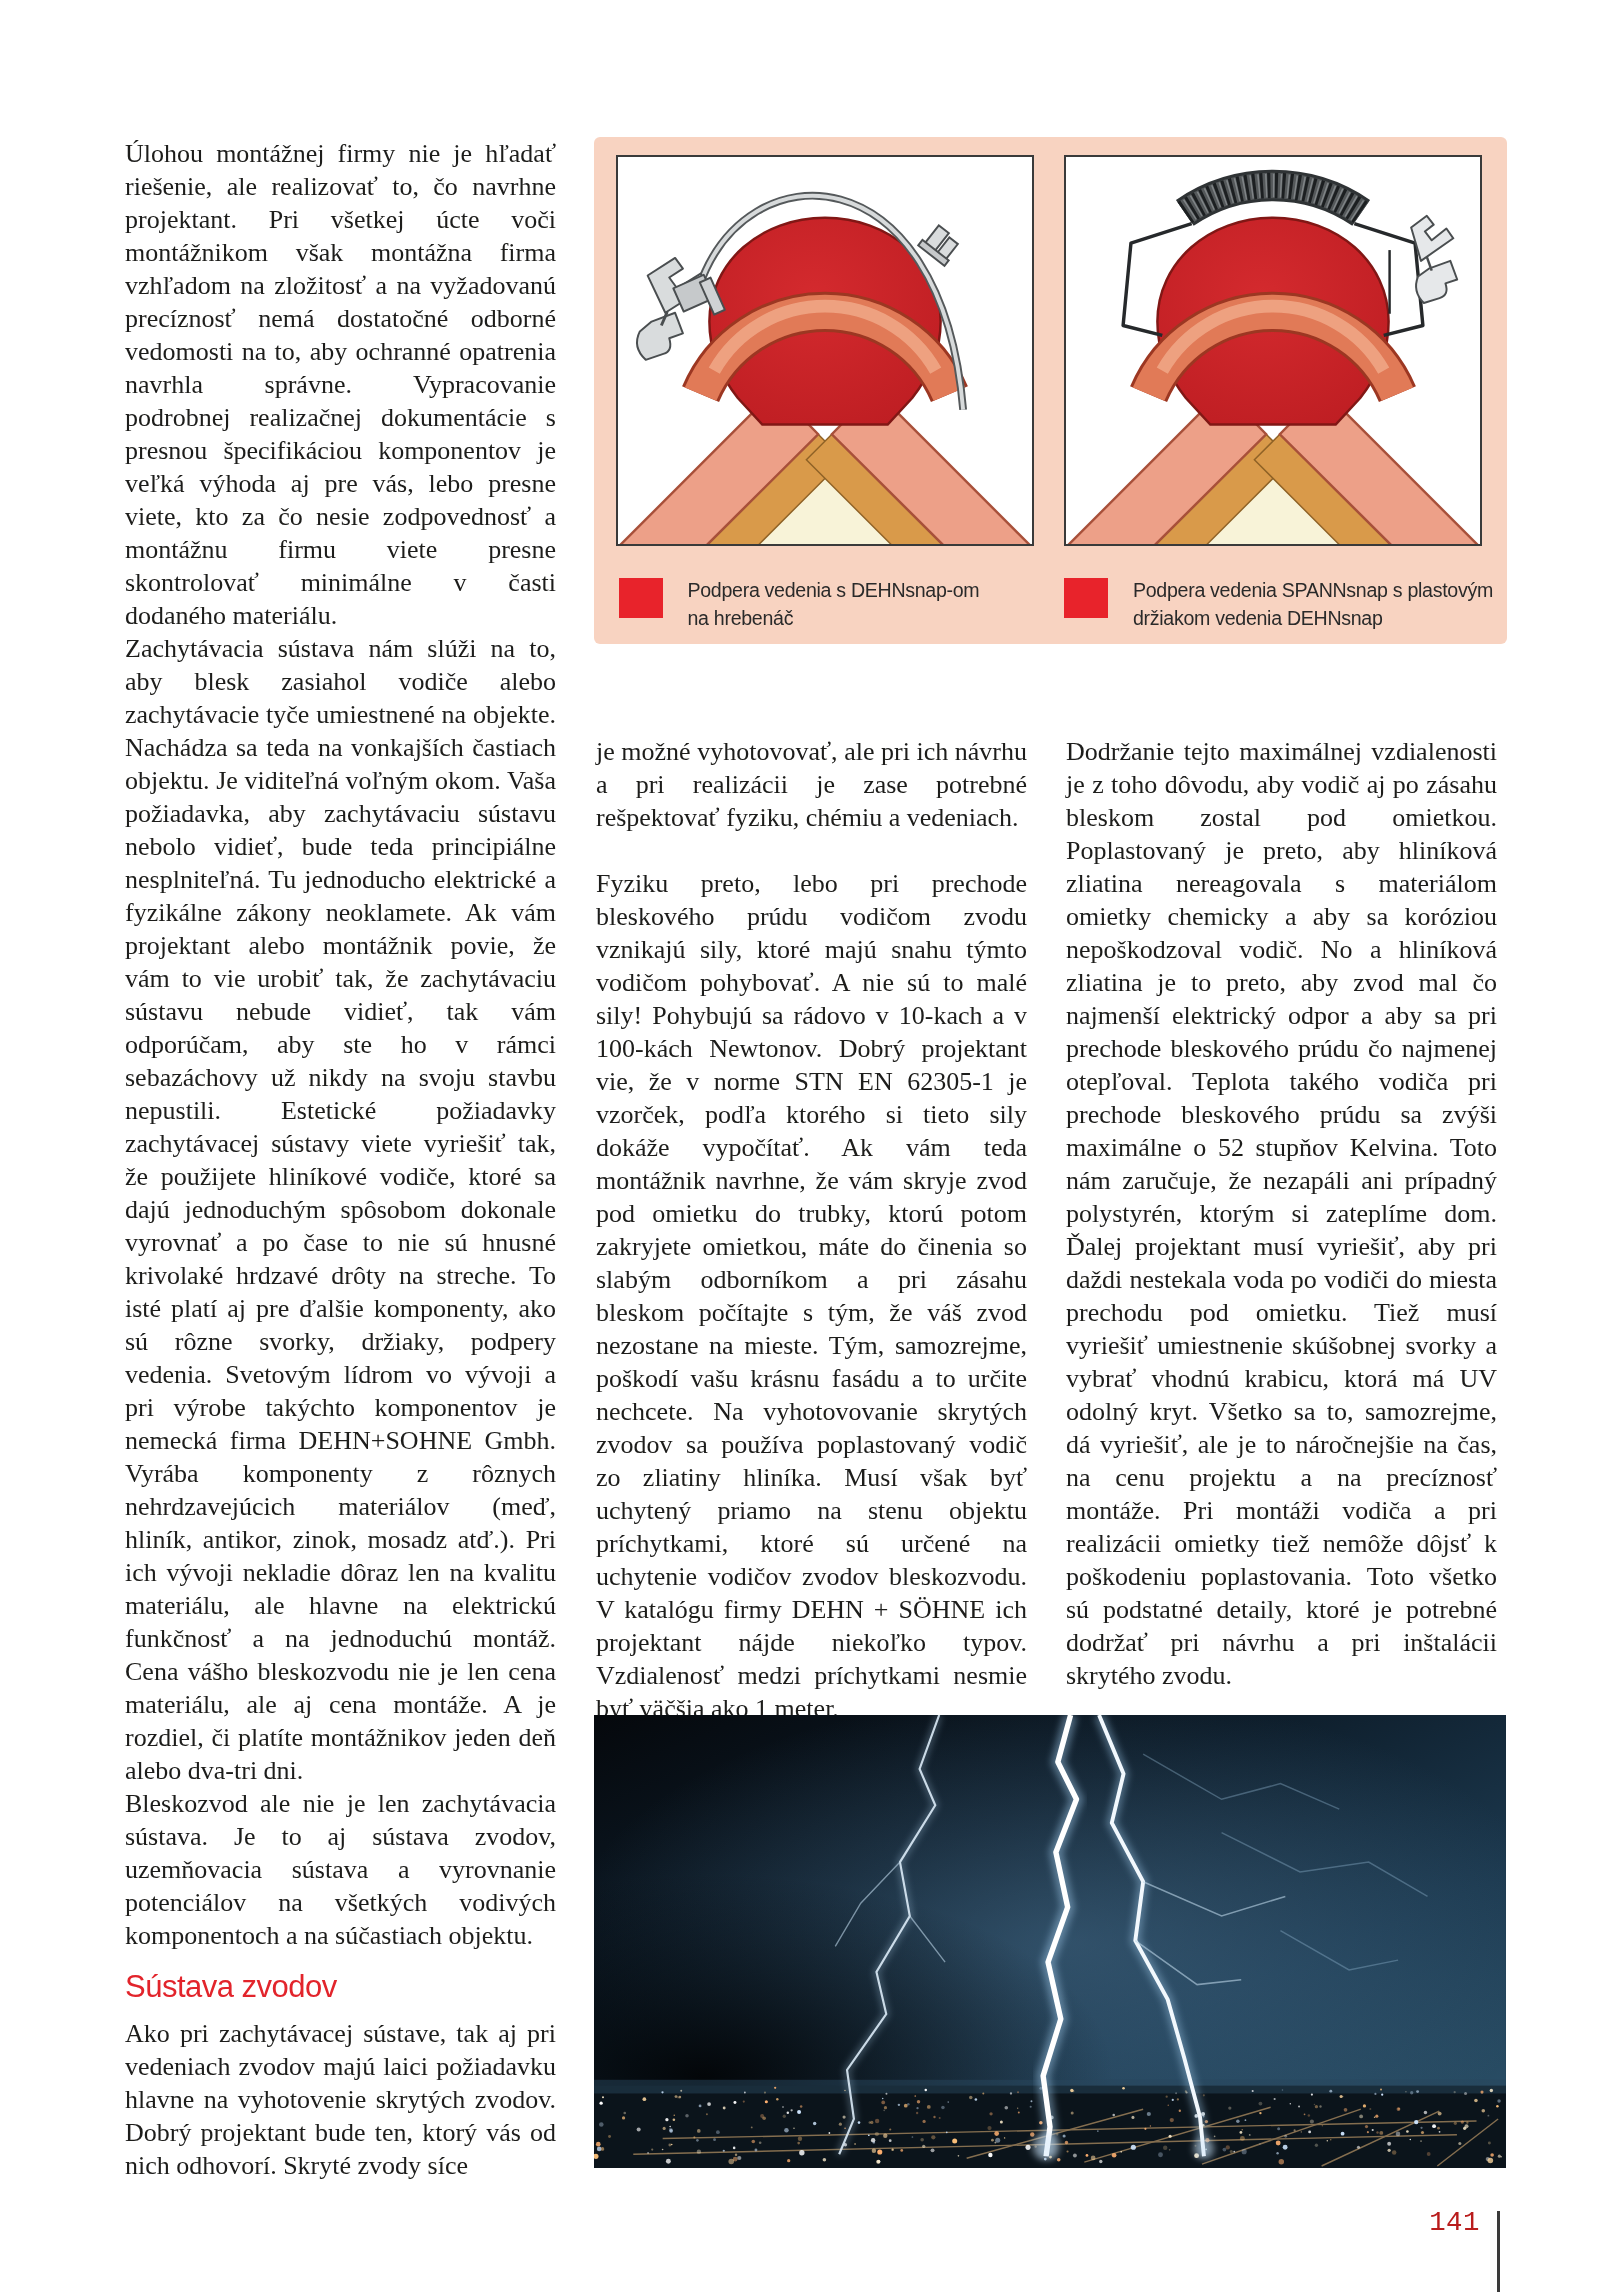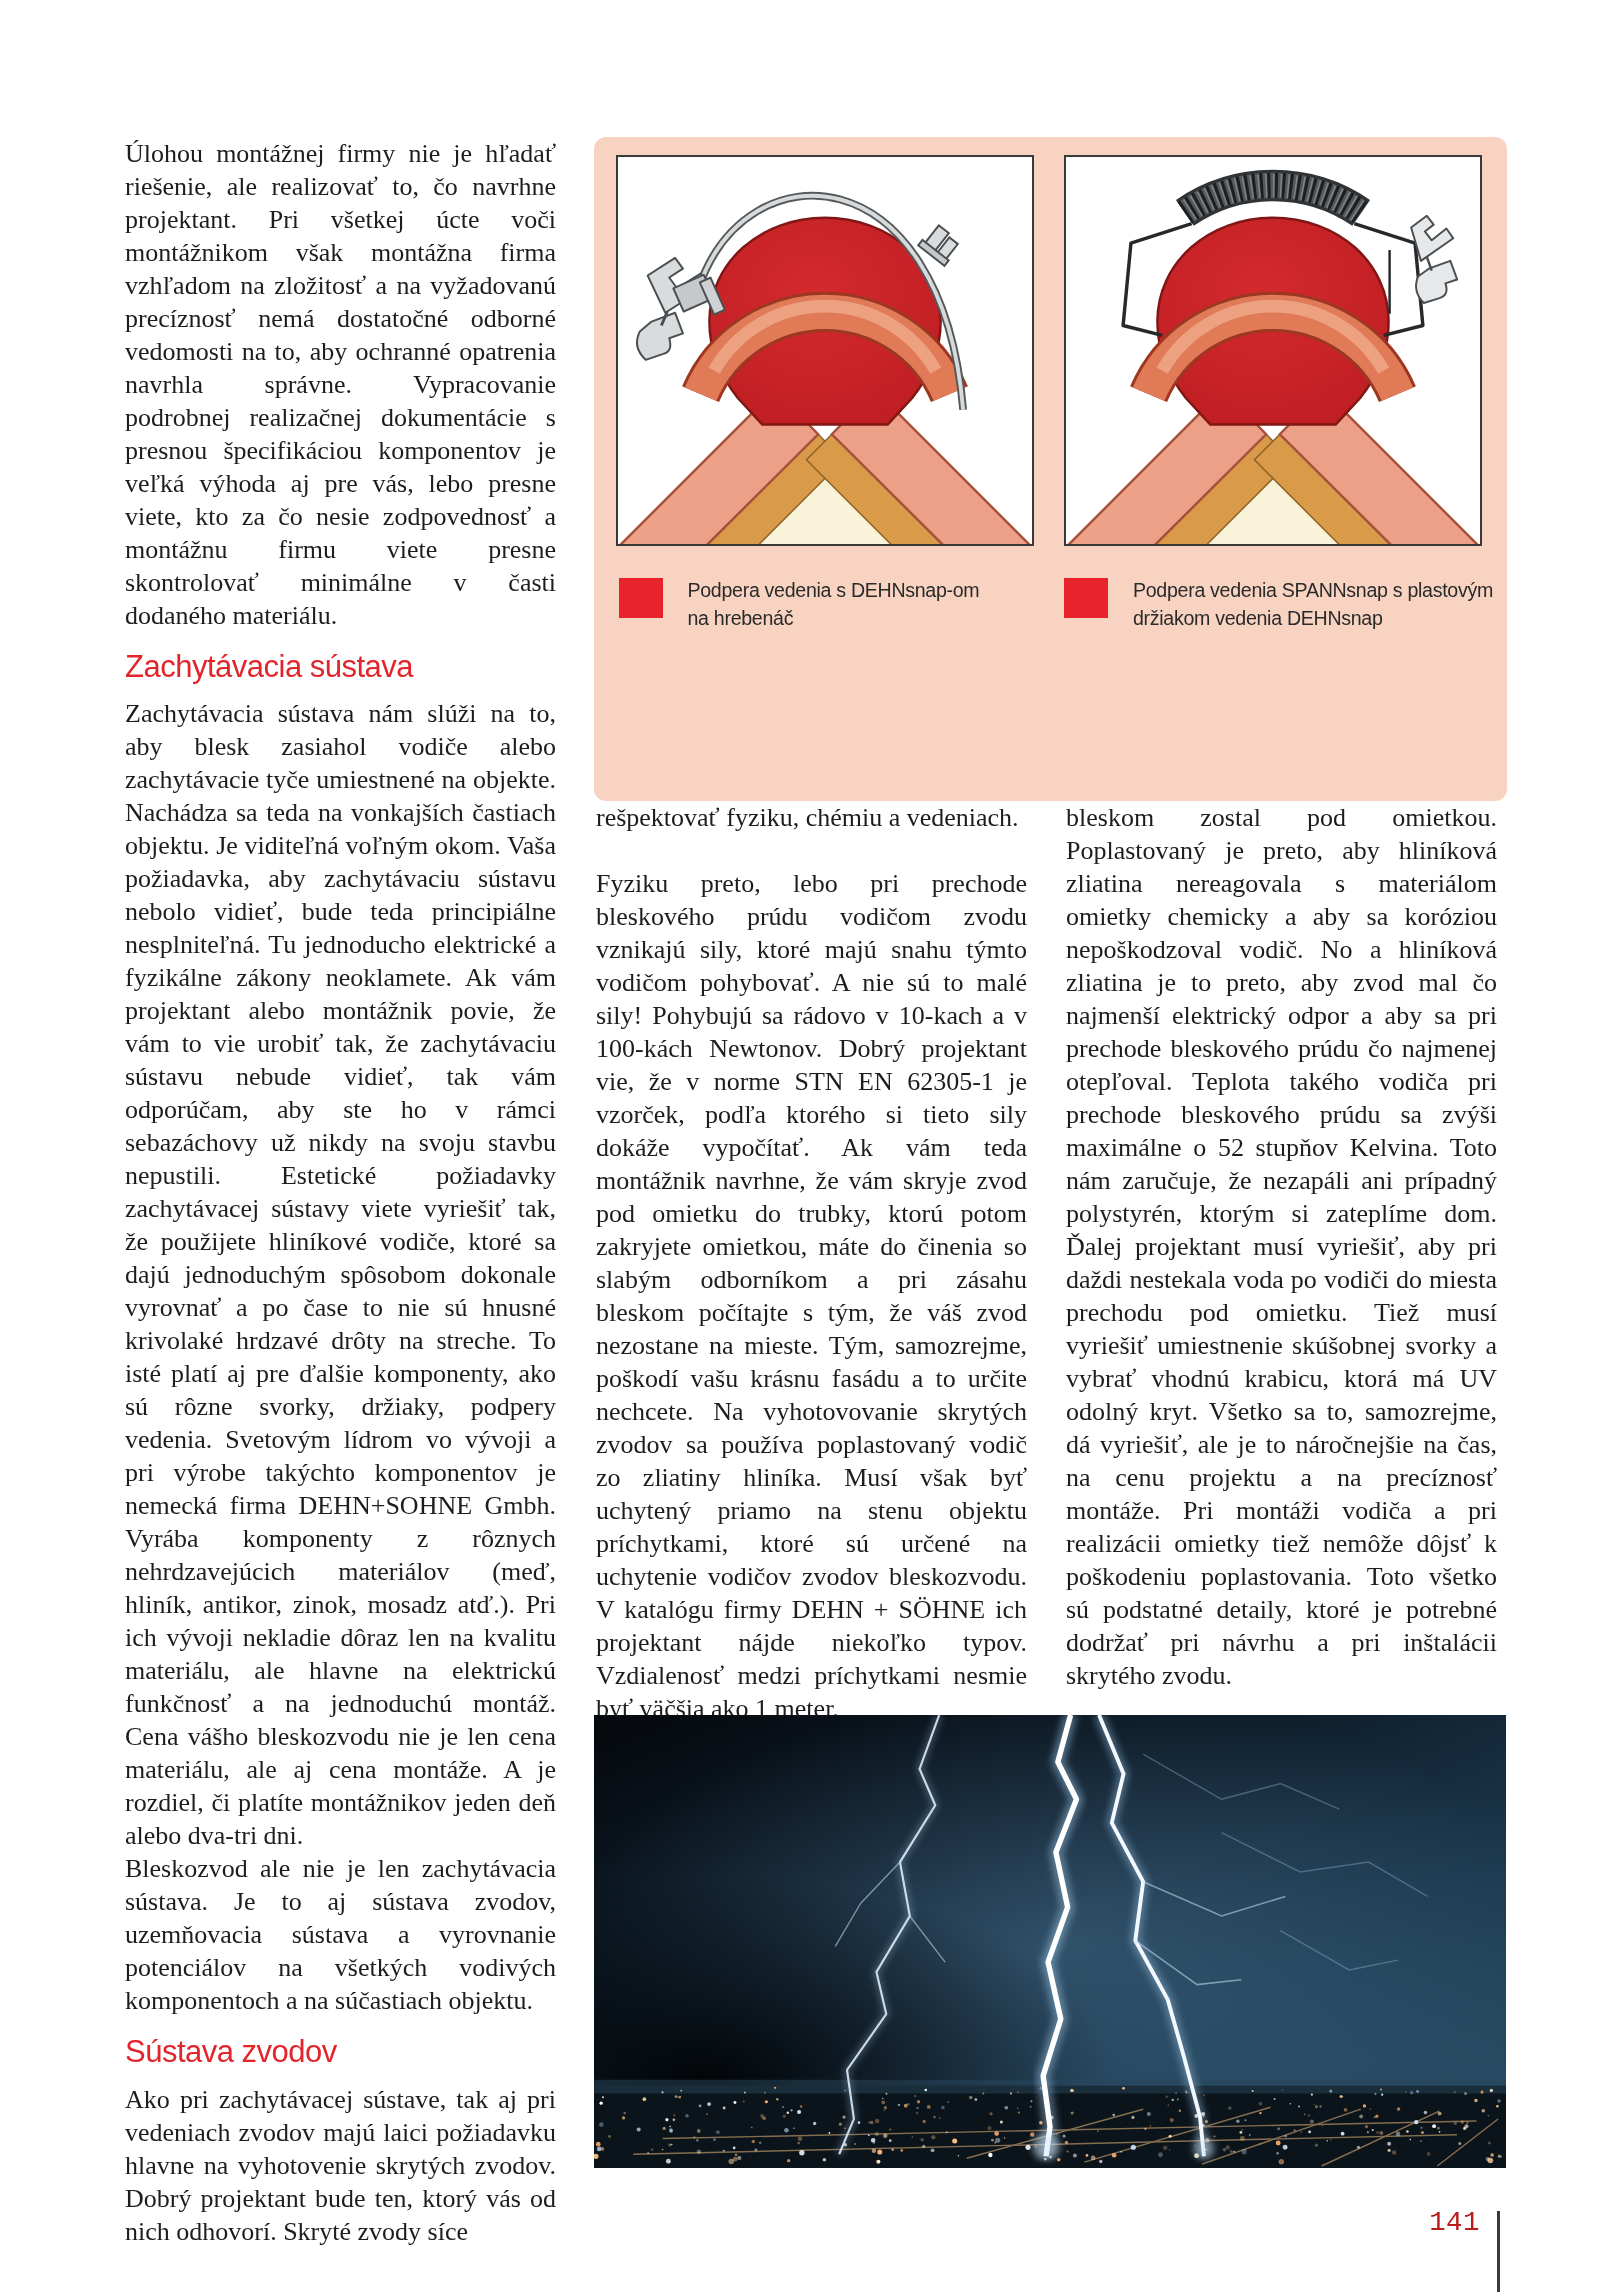--- a/index.html
+++ b/index.html
@@ -12,22 +12,22 @@
   .col-left{left:125px;top:137px;}
   .col-mid{left:596px;top:735px;}
   .col-right{left:1066px;top:735px;}
   .col-mid p + p{margin-top:33px;font-family:Liberation Serif, serif;}
   h2.red-heading{
     font-family:"Liberation Sans", sans-serif;font-weight:400;
     color:#e2242b;font-size:31px;line-height:39px;margin:14.7px 0 11.8px 0;
     letter-spacing:-0.5px;
   }
   .figure-panel{
-    position:absolute;left:594px;top:137px;width:913px;height:664px;
-    background:#f8d3c1;border-radius:12px;
+    position:absolute;left:594px;top:137px;width:913px;height:507px;
+    background:#f8d3c1;border-radius:6px;
   }
   .fig-box{
     position:absolute;top:17.6px;width:414px;height:387px;background:#ffffff;
     border:2px solid #3a3a3a;box-sizing:content-box;
   }
   .fig-box-1{left:21.6px;}
   .fig-box-2{left:470px;}
   .fig-box svg{display:block;width:414px;height:387px;}
   .caption{position:absolute;top:439px;}
   .cap1{left:24.5px;}
@@ -54,21 +54,20 @@
     position:absolute;left:1497px;top:2211px;width:2.9px;height:81px;background:#3a3a3a;
   }
 </style>
 </head>
 <body>
 
 <div class="page">
 
   <section class="col col-left">
     <p>Úlohou montážnej firmy nie je hľadať riešenie, ale realizovať to, čo navrhne projektant. Pri všetkej úcte voči montážnikom však montážna firma vzhľadom na zložitosť a na vyžadovanú precíznosť nemá dostatočné odborné vedomosti na to, aby ochranné opatrenia navrhla správne. Vypracovanie podrobnej realizačnej dokumentácie s presnou špecifikáciou komponentov je veľká výhoda aj pre vás, lebo presne viete, kto za čo nesie zodpovednosť a montážnu firmu viete presne skontrolovať minimálne v časti dodaného materiálu.</p>
-    <h2 class="red-heading">Zachytávacia sústava</h2>
     <p>Zachytávacia sústava nám slúži na to, aby blesk zasiahol vodiče alebo zachytávacie tyče umiestnené na objekte. Nachádza sa teda na vonkajších častiach objektu. Je viditeľná voľným okom. Vaša požiadavka, aby zachytávaciu sústavu nebolo vidieť, bude teda principiálne nesplniteľná. Tu jednoducho elektrické a fyzikálne zákony neoklamete. Ak vám projektant alebo montážnik povie, že vám to vie urobiť tak, že zachytávaciu sústavu nebude vidieť, tak vám odporúčam, aby ste ho v rámci sebazáchovy už nikdy na svoju stavbu nepustili. Estetické požiadavky zachytávacej sústavy viete vyriešiť tak, že použijete hliníkové vodiče, ktoré sa dajú jednoduchým spôsobom dokonale vyrovnať a po čase to nie sú hnusné krivolaké hrdzavé drôty na streche. To isté platí aj pre ďalšie komponenty, ako sú rôzne svorky, držiaky, podpery vedenia. Svetovým lídrom vo vývoji a pri výrobe takýchto komponentov je nemecká firma DEHN+SOHNE Gmbh. Vyrába komponenty z rôznych nehrdzavejúcich materiálov (meď, hliník, antikor, zinok, mosadz atď.). Pri ich vývoji nekladie dôraz len na kvalitu materiálu, ale hlavne na elektrickú funkčnosť a na jednoduchú montáž. Cena vášho bleskozvodu nie je len cena materiálu, ale aj cena montáže. A je rozdiel, či platíte montážnikov jeden deň alebo dva-tri dni.</p>
     <p>Bleskozvod ale nie je len zachytávacia sústava. Je to aj sústava zvodov, uzemňovacia sústava a vyrovnanie potenciálov na všetkých vodivých komponentoch a na súčastiach objektu.</p>
     <h2 class="red-heading">Sústava zvodov</h2>
     <p>Ako pri zachytávacej sústave, tak aj pri vedeniach zvodov majú laici požiadavku hlavne na vyhotovenie skrytých zvodov. Dobrý projektant bude ten, ktorý vás od nich odhovorí. Skryté zvody síce</p>
   </section>
 
   <section class="col col-mid">
     <p>je možné vyhotovovať, ale pri ich návrhu a pri realizácii je zase potrebné rešpektovať fyziku, chémiu a vedeniach.</p>
     <p>Fyziku preto, lebo pri prechode bleskového prúdu vodičom zvodu vznikajú sily, ktoré majú snahu týmto vodičom pohybovať. A nie sú to malé sily! Pohybujú sa rádovo v 10-kach a v 100-kách Newtonov. Dobrý projektant vie, že v norme STN EN 62305-1 je vzorček, podľa ktorého si tieto sily dokáže vypočítať. Ak vám teda montážnik navrhne, že vám skryje zvod pod omietku do trubky, ktorú potom zakryjete omietkou, máte do činenia so slabým odborníkom a pri zásahu bleskom počítajte s tým, že váš zvod nezostane na mieste. Tým, samozrejme, poškodí vašu krásnu fasádu a to určite nechcete. Na vyhotovovanie skrytých zvodov sa používa poplastovaný vodič zo zliatiny hliníka. Musí však byť uchytený priamo na stenu objektu príchytkami, ktoré sú určené na uchytenie vodičov zvodov bleskozvodu. V katalógu firmy DEHN + SÖHNE ich projektant nájde niekoľko typov. Vzdialenosť medzi príchytkami nesmie byť väčšia ako 1 meter.</p>
   </section>

